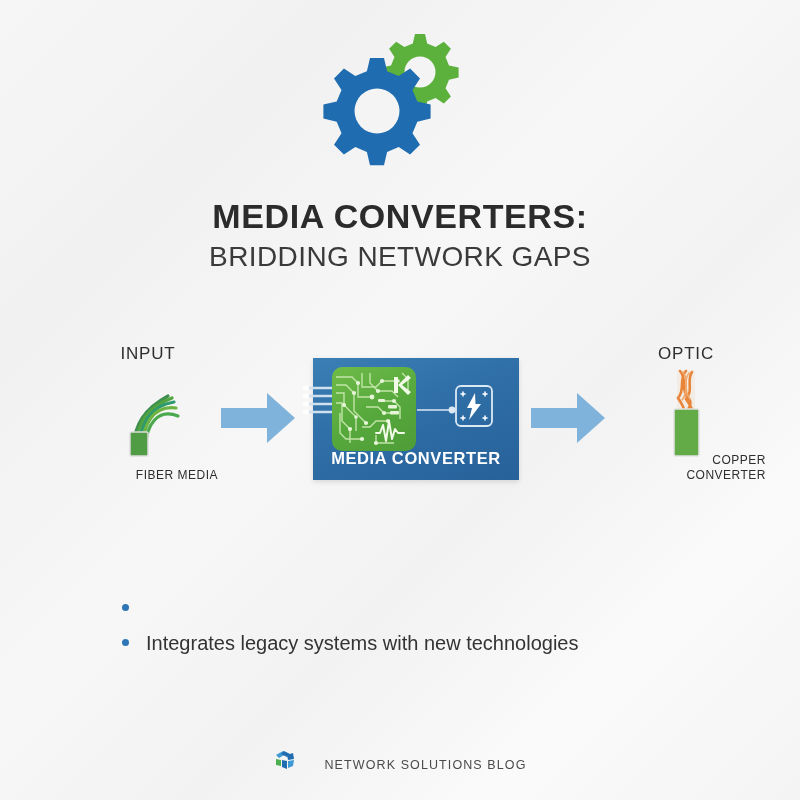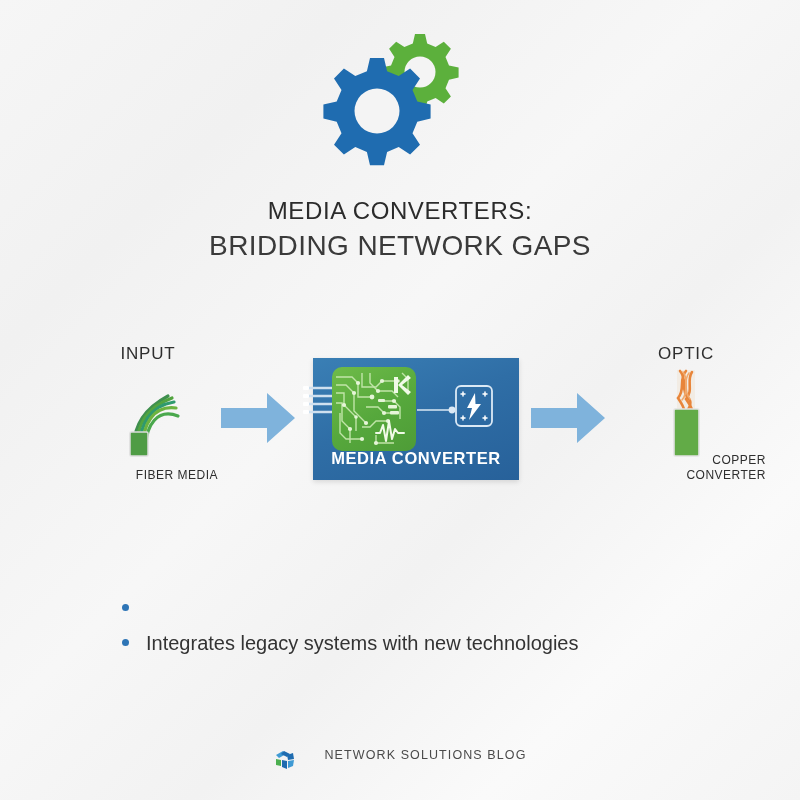--- a/index.html
+++ b/index.html
@@ -24,22 +24,22 @@
   }
   .gears-svg { display: block; }
 
   
   .title-block {
     position: absolute;
     left: 0; right: 0; top: 198px;
     text-align: center;
   }
   .title-main {
-    font-size: 24px;
-    font-weight: normal;
+    font-size: 34px;
+    font-weight: bold;
     letter-spacing: 0.6px;
     color: #2b2b2b;
     line-height: 1.08;
   }
   .title-sub {
     font-size: 28px;
     font-weight: normal;
     letter-spacing: 0.4px;
     color: #3a3a3a;
     line-height: 1.25;
@@ -136,21 +136,21 @@
     font-size: 20px;
     color: #333333;
     line-height: 1.28;
   }
 
   
   .footer {
     position: absolute;
     left: 0; right: 0; top: 748px;
     display: flex;
-    align-items: flex-start;
+    align-items: flex-end;
     justify-content: center;
     gap: 27px;
   }
   .footer-text {
     font-size: 12.5px;
     letter-spacing: 1.1px;
     color: #4a4a4a;
   }
 </style>
 </head>

